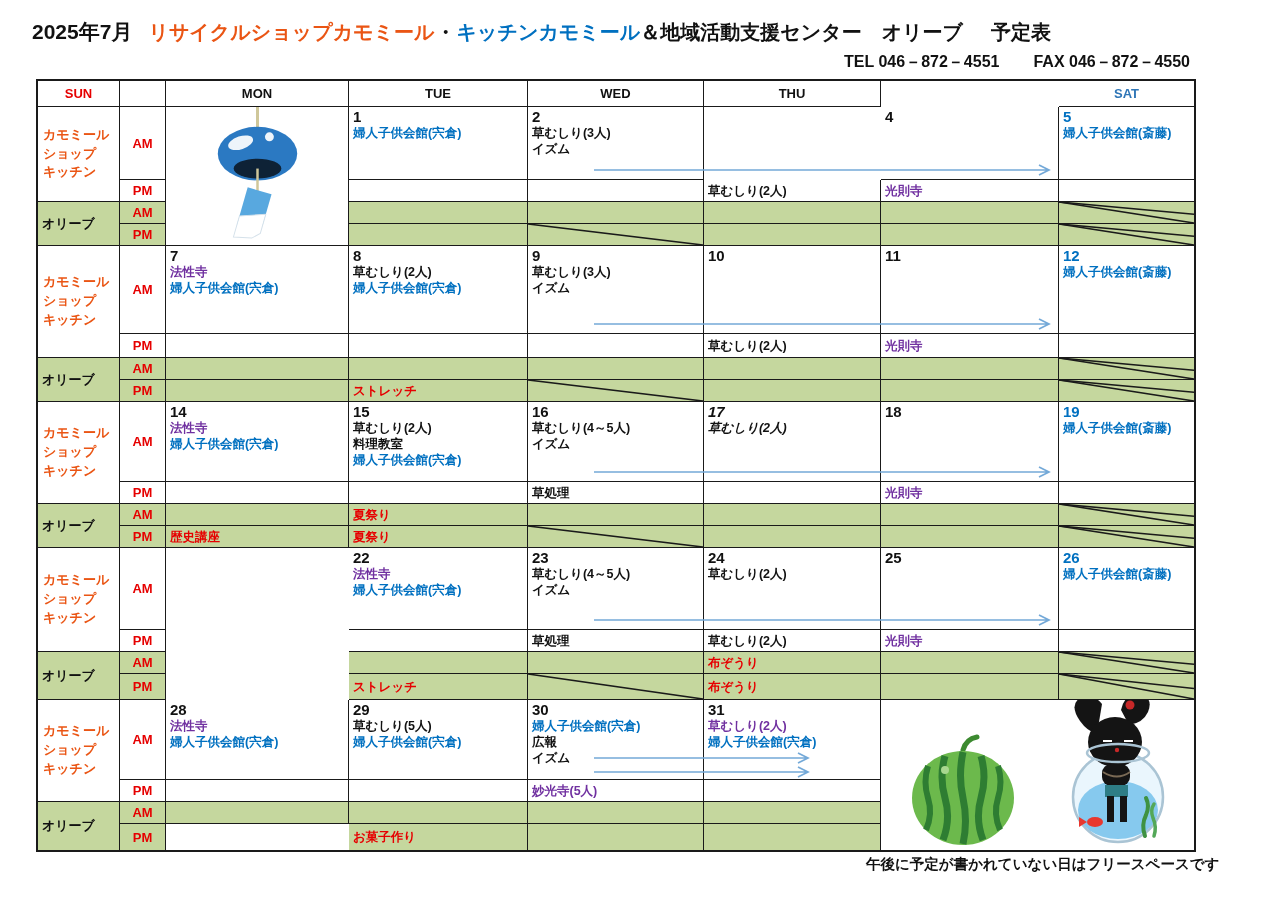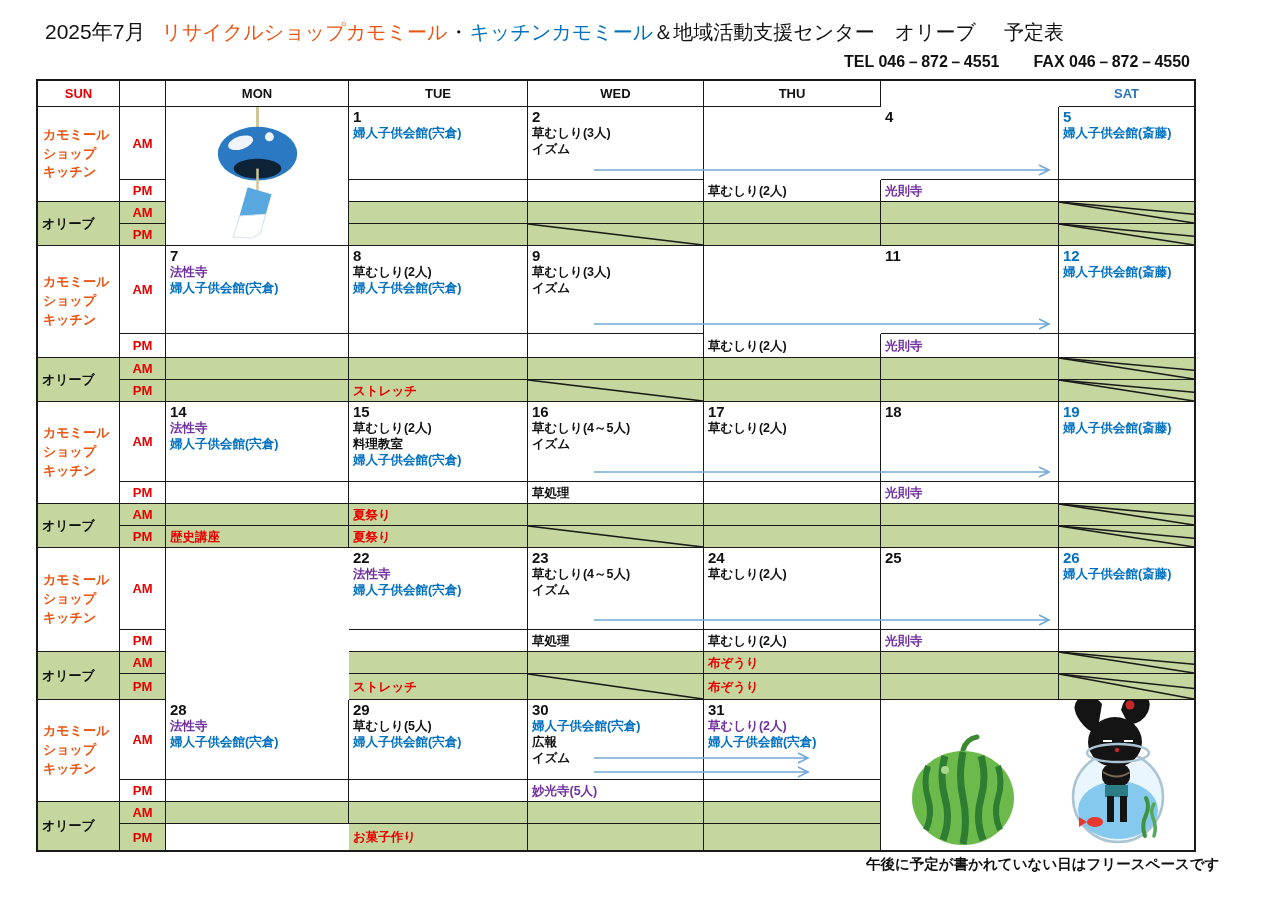--- a/index.html
+++ b/index.html
@@ -1,20 +1,20 @@
 <!DOCTYPE html>
 <html><head>
 <meta charset="utf-8">
 <style>
   html,body{margin:0;padding:0;background:#fff;}
   body{font-family:"Liberation Sans","DejaVu Sans",sans-serif;}
   #page{position:relative;width:1280px;height:905px;background:#fff;overflow:hidden;}
 
   
-  #title{position:absolute;left:45px;top:18px;font-size:20px;font-weight:normal;color:#111;white-space:nowrap;}
+  #title{position:absolute;left:32px;top:18px;font-size:20px;font-weight:bold;color:#111;white-space:nowrap;}
   #title .t-month{font-size:21px;margin-right:16px;}
   #title .t-org1{color:#ea5514;}
   #title .t-sep{color:#111;margin:0 1px;}
   #title .t-org2{color:#0070c0;}
   #title .t-org3{color:#111;}
   #title .t-suffix{margin-left:28px;color:#111;}
   #contact{position:absolute;top:52px;right:90px;font-size:16px;font-weight:bold;color:#111;white-space:nowrap;}
   #contact .fax{margin-left:34px;}
 
   
@@ -189,20 +189,23 @@
         <div class="entry c-black">草むしり(3人)</div>
         <div class="entry c-black">イズム</div>
       </div>
       <div class="cell day subrow" style="grid-area: 7 / 5 / span 1 / span 1;"></div>
       <div class="cell day subrow green" style="grid-area: 8 / 5 / span 1 / span 1;"></div>
       <div class="cell day subrow green" style="grid-area: 9 / 5 / span 1 / span 1;">
         <svg viewBox="0 0 100 100" preserveAspectRatio="none" class="diagsvg">
           <line x1="0" y1="0" x2="100" y2="100" stroke="#1a1a1a" stroke-width="1.6" vector-effect="non-scaling-stroke"></line>
         </svg>
       </div>
+      <div class="cell day am" style="grid-area: 6 / 6 / span 1 / span 1;">
+        <div class="dn"><span>10</span></div>
+      </div>
       <div class="cell day subrow" style="grid-area: 7 / 6 / span 1 / span 1;">
         <div class="entry c-black">草むしり(2人)</div>
       </div>
       <div class="cell day subrow green" style="grid-area: 8 / 6 / span 1 / span 1;"></div>
       <div class="cell day subrow green" style="grid-area: 9 / 6 / span 1 / span 1;"></div>
       <div class="cell day am" style="grid-area: 6 / 7 / span 1 / span 1;">
         <div class="dn"><span>11</span></div>
       </div>
       <div class="cell day subrow" style="grid-area: 7 / 7 / span 1 / span 1;">
         <div class="entry c-purple">光則寺</div>
@@ -264,21 +267,21 @@
       </div>
       <div class="cell day subrow" style="grid-area: 11 / 5 / span 1 / span 1;">
         <div class="entry c-black">草処理</div>
       </div>
       <div class="cell day subrow green" style="grid-area: 12 / 5 / span 1 / span 1;"></div>
       <div class="cell day subrow green" style="grid-area: 13 / 5 / span 1 / span 1;">
         <svg viewBox="0 0 100 100" preserveAspectRatio="none" class="diagsvg">
           <line x1="0" y1="0" x2="100" y2="100" stroke="#1a1a1a" stroke-width="1.6" vector-effect="non-scaling-stroke"></line>
         </svg>
       </div>
-      <div class="cell day am" style="grid-area: 10 / 6 / span 1 / span 1;">
+      <div class="cell day am" style="grid-area: 10 / 6 / span 1 / span 1; font-style: italic;">
         <div class="dn"><span>17</span></div>
         <div class="entry c-black">草むしり(2人)</div>
       </div>
       <div class="cell day subrow" style="grid-area: 11 / 6 / span 1 / span 1;"></div>
       <div class="cell day subrow green" style="grid-area: 12 / 6 / span 1 / span 1;"></div>
       <div class="cell day subrow green" style="grid-area: 13 / 6 / span 1 / span 1;"></div>
       <div class="cell day am" style="grid-area: 10 / 7 / span 1 / span 1;">
         <div class="dn"><span>18</span></div>
       </div>
       <div class="cell day subrow" style="grid-area: 11 / 7 / span 1 / span 1;">

